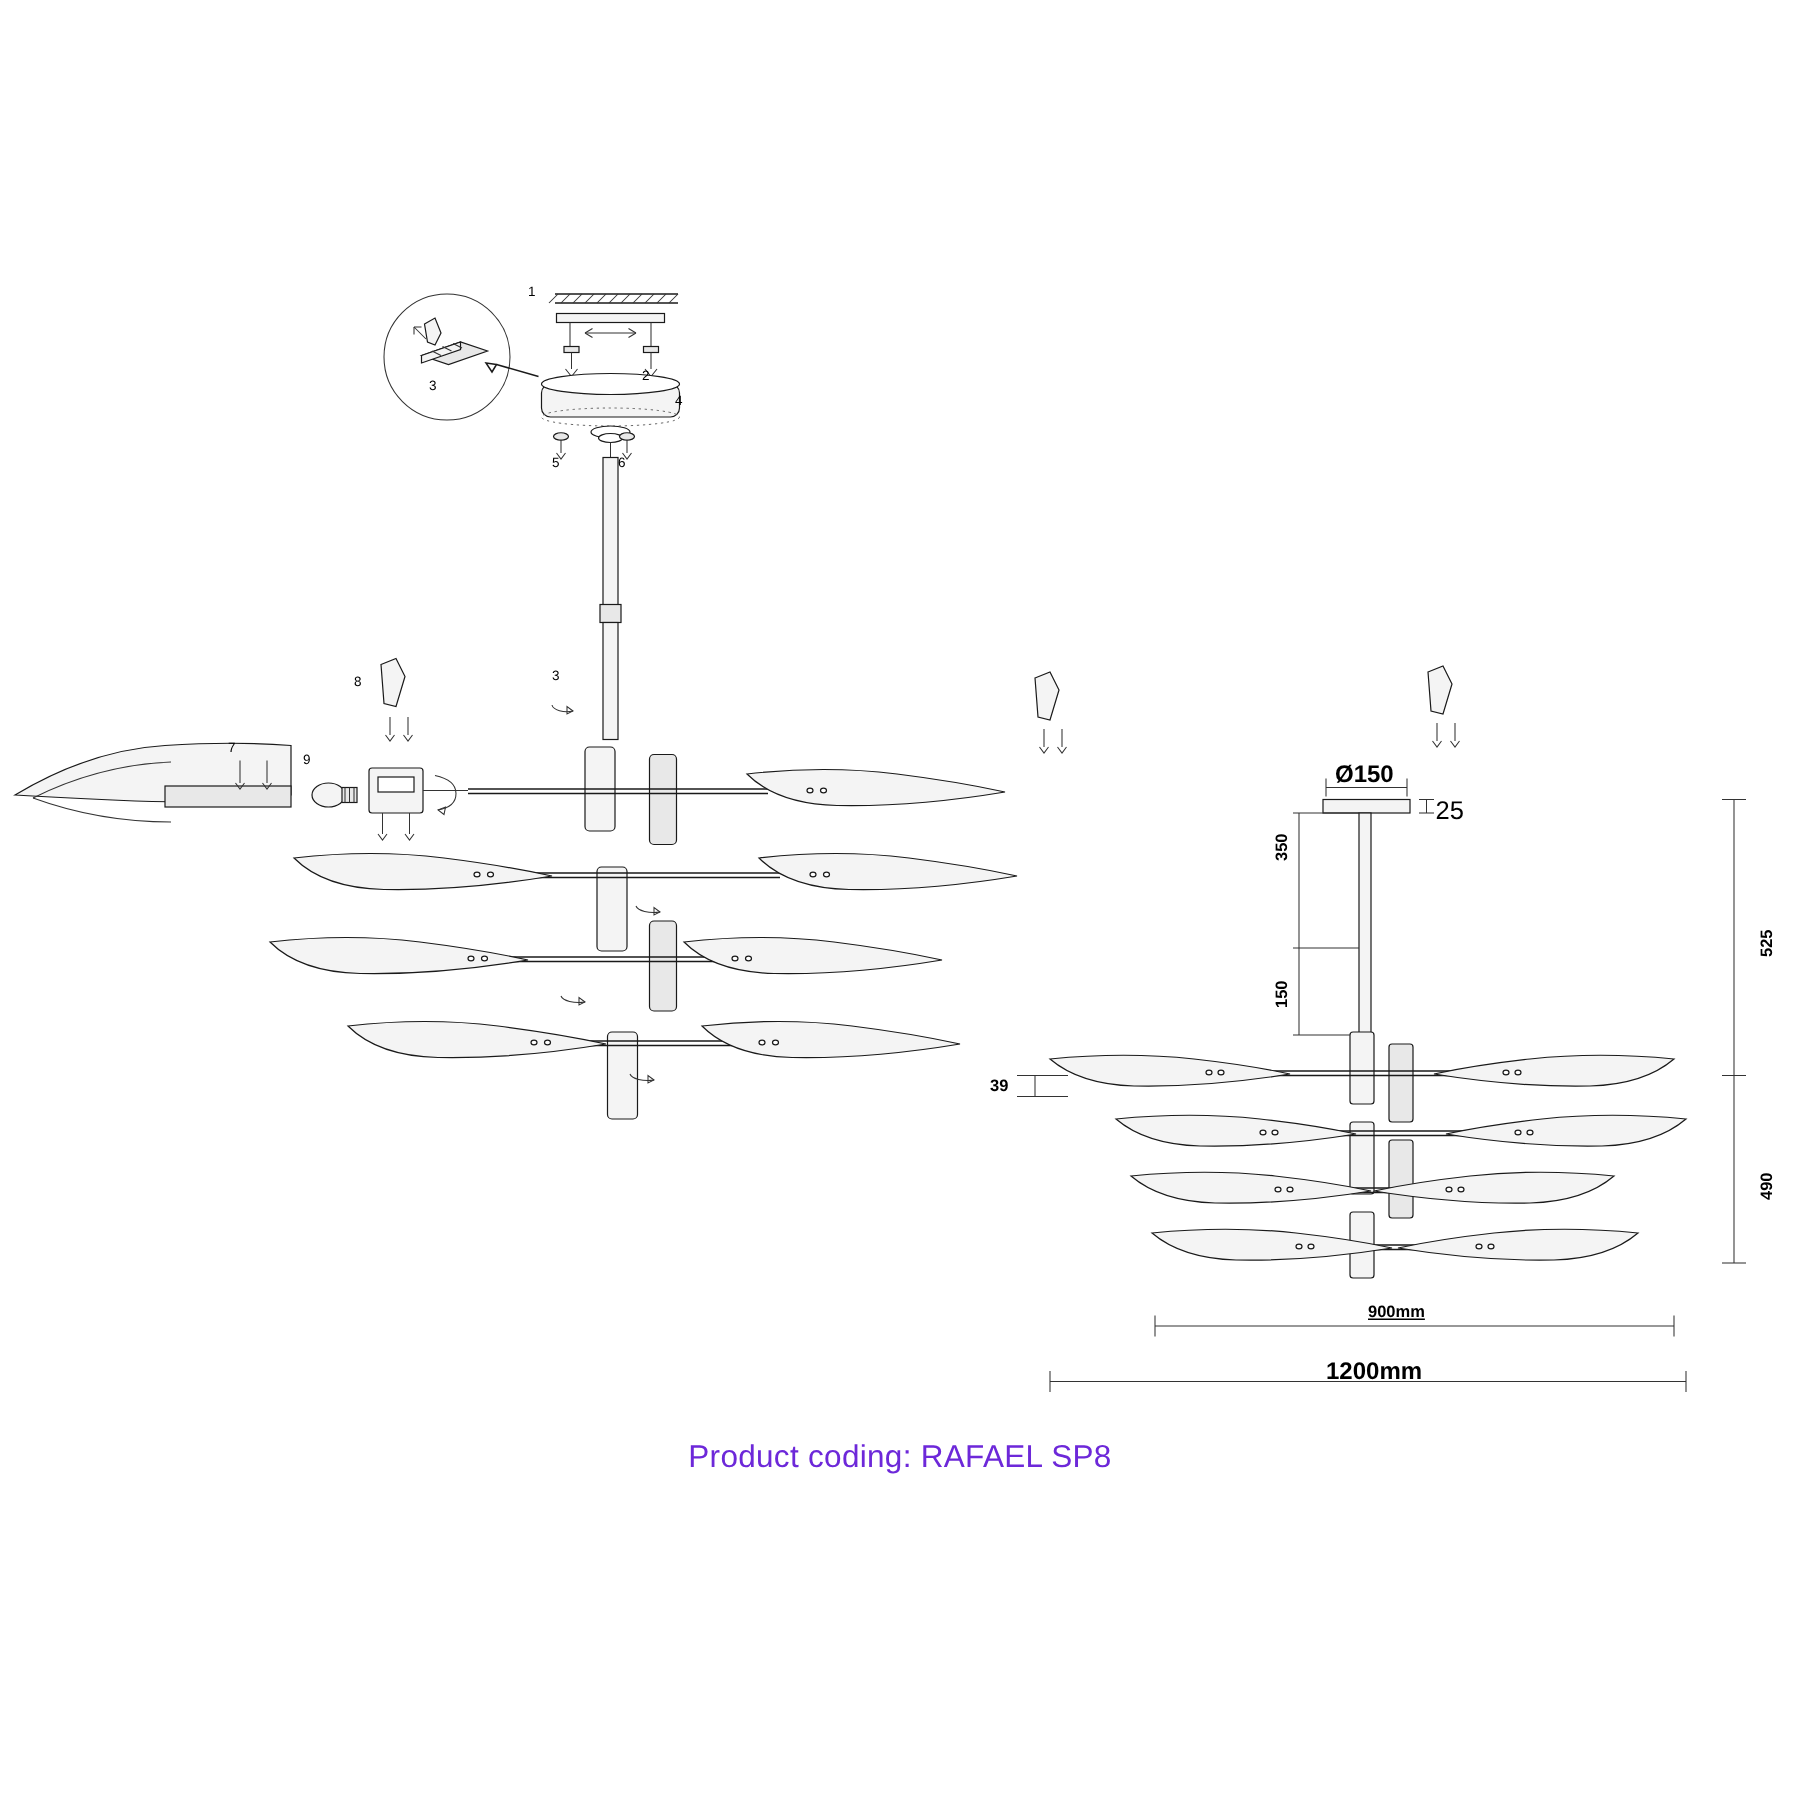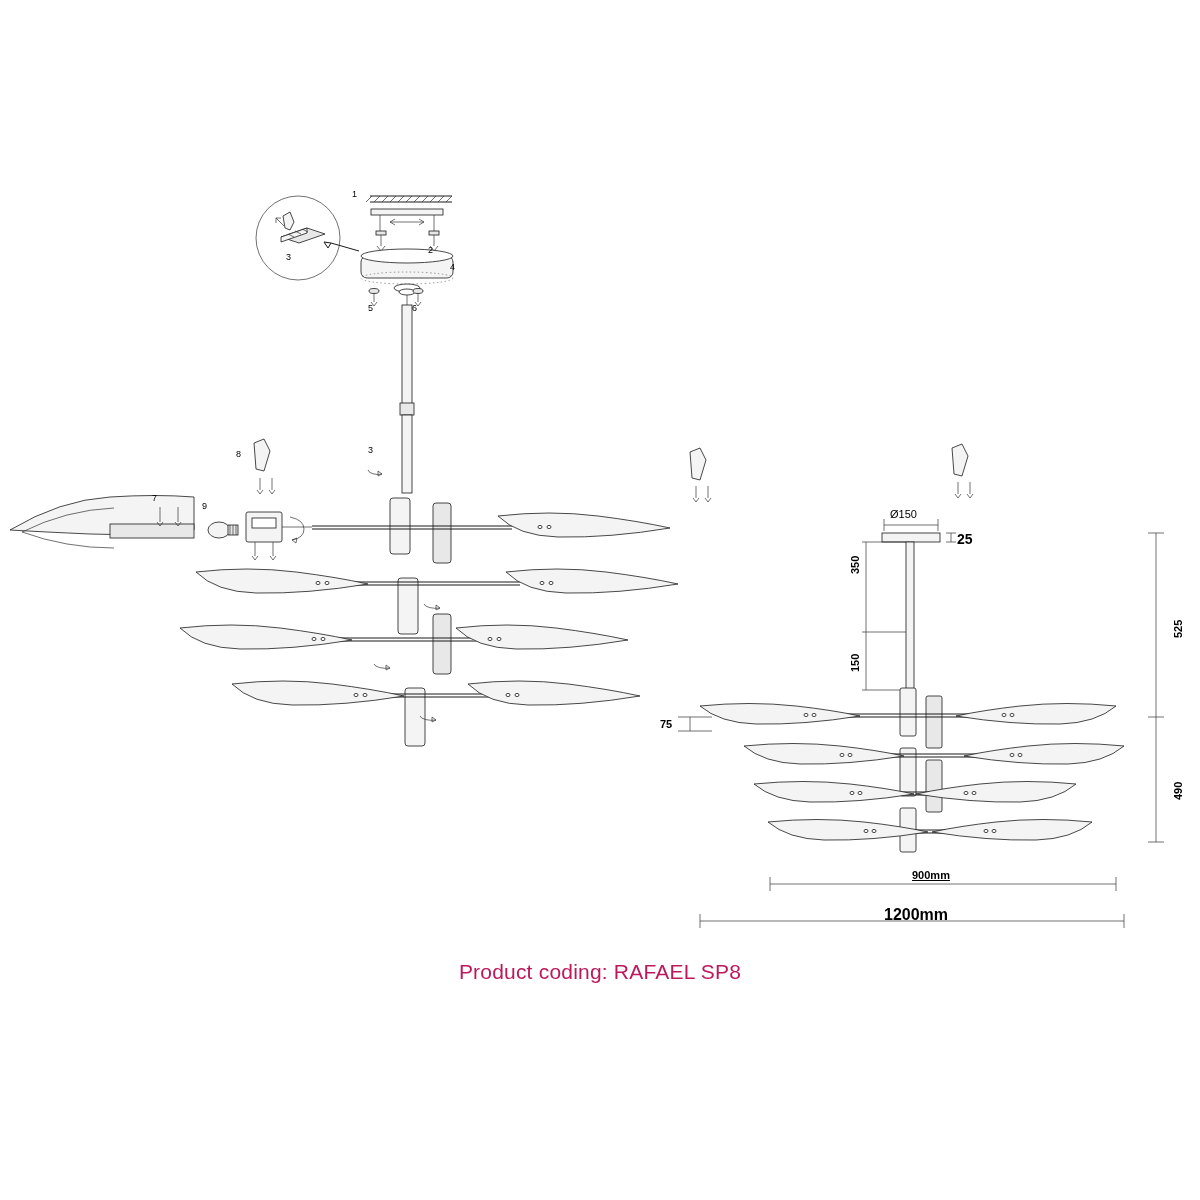--- a/index.html
+++ b/index.html
@@ -29,21 +29,21 @@
   .fil-mid { fill: #e8e8e8; stroke: #1a1a1a; stroke-width: 0.8; }
   .fil-white { fill: #ffffff; stroke: #1a1a1a; stroke-width: 0.8; }
   .caption {
     position: absolute;
     left: 0;
     top: 960px;
     width: 1200px;
     text-align: center;
     font-size: 21px;
     letter-spacing: 0.2px;
-    color: #be185d;
+    color: #6d28d9;
   }
 </style>
 </head>
 <body>
 
 <div id="sheet">
 
   <svg width="1200" height="1200" viewBox="0 0 1200 1200">
 
     <g>
@@ -341,25 +341,25 @@
     <span class="cn" style="position:absolute;left:428px;top:245px;font-size:9px;">2</span>
     <span class="cn" style="position:absolute;left:286px;top:252px;font-size:9px;">3</span>
     <span class="cn" style="position:absolute;left:450px;top:262px;font-size:9px;">4</span>
     <span class="cn" style="position:absolute;left:368px;top:303px;font-size:9px;">5</span>
     <span class="cn" style="position:absolute;left:412px;top:303px;font-size:9px;">6</span>
     <span class="cn" style="position:absolute;left:368px;top:445px;font-size:9px;">3</span>
     <span class="cn" style="position:absolute;left:236px;top:449px;font-size:9px;">8</span>
     <span class="cn" style="position:absolute;left:152px;top:493px;font-size:9px;">7</span>
     <span class="cn" style="position:absolute;left:202px;top:501px;font-size:9px;">9</span>
 
-    <span style="position:absolute;left:890px;top:508px;font-size:11px;font-weight:normal;">Ø150</span>
-    <span style="position:absolute;left:957px;top:531px;font-size:14px;font-weight:bold;">25</span>
+    <span style="position:absolute;left:890px;top:508px;font-size:16px;font-weight:bold;">Ø150</span>
+    <span style="position:absolute;left:957px;top:531px;font-size:17px;font-weight:normal;">25</span>
     <span style="position:absolute;left:849px;top:574px;font-size:11px;font-weight:bold;transform:rotate(-90deg);transform-origin:left top;">350</span>
     <span style="position:absolute;left:849px;top:672px;font-size:11px;font-weight:bold;transform:rotate(-90deg);transform-origin:left top;">150</span>
-    <span style="position:absolute;left:660px;top:718px;font-size:11px;font-weight:bold;">75</span>
+    <span style="position:absolute;left:660px;top:718px;font-size:11px;font-weight:bold;">39</span>
     <span style="position:absolute;left:1172px;top:638px;font-size:11px;font-weight:bold;transform:rotate(-90deg);transform-origin:left top;">525</span>
     <span style="position:absolute;left:1172px;top:800px;font-size:11px;font-weight:bold;transform:rotate(-90deg);transform-origin:left top;">490</span>
     <span style="position:absolute;left:912px;top:869px;font-size:11px;font-weight:bold;text-decoration:underline;">900mm</span>
     <span style="position:absolute;left:884px;top:906px;font-size:16px;font-weight:bold;">1200mm</span>
   </div>
 
   <div class="caption">Product coding: RAFAEL SP8</div>
 </div>
 
 </body></html>

